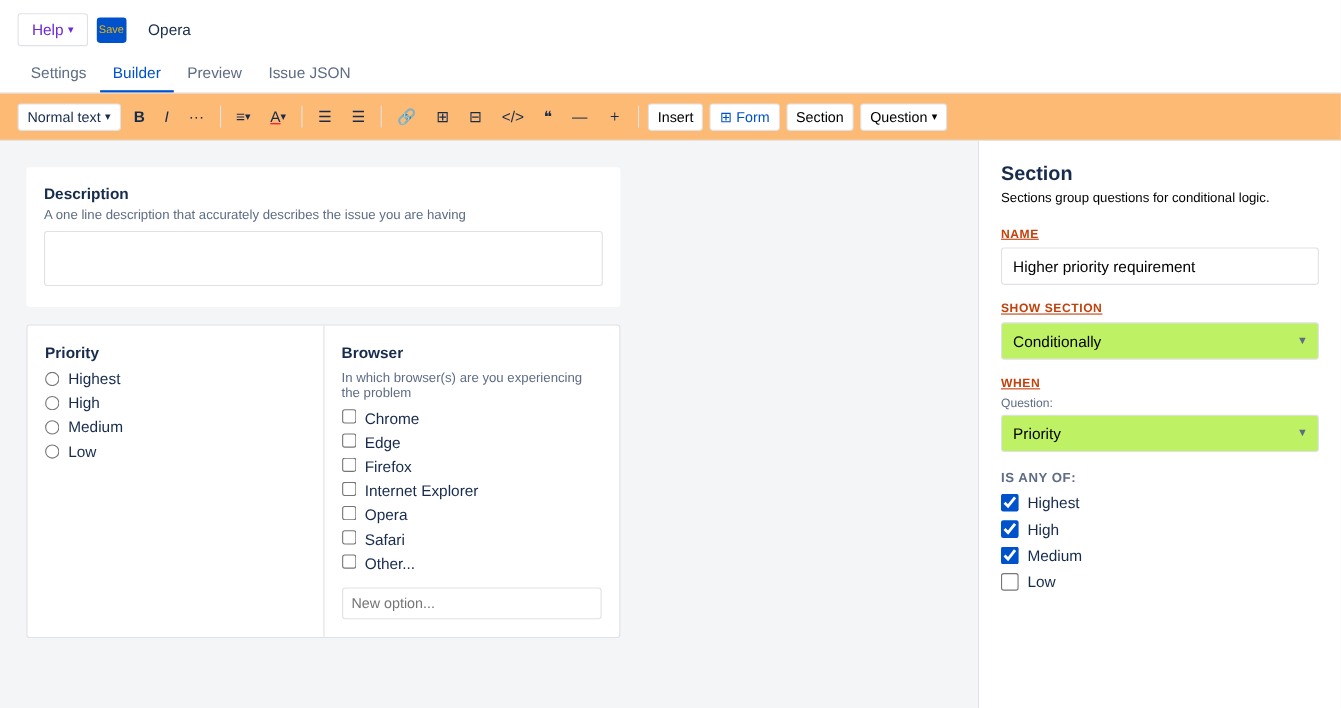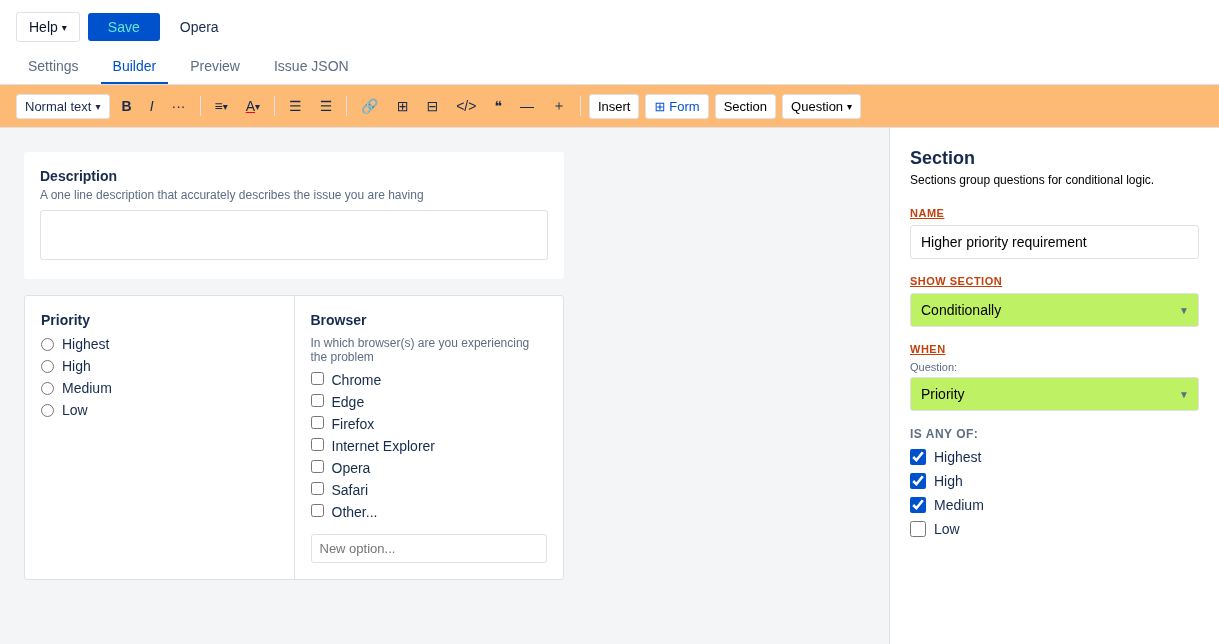--- a/index.html
+++ b/index.html
@@ -4,24 +4,24 @@
   <style>
     * { box-sizing: border-box; margin: 0; padding: 0; }
     body { font-family: -apple-system, BlinkMacSystemFont, 'Segoe UI', sans-serif; font-size: 14px; background: #f4f5f7; color: #172b4d; }
 
     
     .header { background: #fff; padding: 12px 16px 0; border-bottom: 1px solid #dfe1e6; }
     .header-top { display: flex; align-items: center; justify-content: space-between; padding-bottom: 8px; }
     .form-title { font-size: 20px; font-weight: 600; color: #172b4d; }
     .project-label { font-size: 11px; color: #5e6c84; margin-top: 2px; }
     .header-actions { display: flex; align-items: center; gap: 8px; }
-    .help-btn { display: flex; align-items: center; gap: 4px; padding: 6px 12px; border: 1px solid #dfe1e6; border-radius: 3px; background: #fff; cursor: pointer; font-size: 14px; color: #0f172a; }
-    .save-btn { padding: 6px 20px; background: #0052cc; color: #5eead4; border: none; border-radius: 3px; cursor: pointer; font-size: 14px; font-weight: 500; }
+    .help-btn { display: flex; align-items: center; gap: 4px; padding: 6px 12px; border: 1px solid #dfe1e6; border-radius: 3px; background: #fff; cursor: pointer; font-size: 14px; color: #6d28d9; }
+    .save-btn { padding: 6px 2px; background: #0052cc; color: #eab308; border: none; border-radius: 3px; cursor: pointer; font-size: 10px; font-weight: 500; }
     .close-btn { padding: 6px 12px; border: none; background: none; cursor: pointer; font-size: 14px; color: #172b4d; }
-    .nav-tabs { display: flex; gap: 10px; }
+    .nav-tabs { display: flex; gap: 0; }
     .nav-tab { padding: 8px 12px; font-size: 14px; color: #5e6c84; cursor: pointer; border-bottom: 2px solid transparent; text-decoration: none; }
     .nav-tab.active { color: #0052cc; border-bottom: 2px solid #0052cc; font-weight: 500; }
 
     
     .toolbar { background: #fdba74; padding: 8px 16px; border-bottom: 1px solid #dfe1e6; display: flex; align-items: center; gap: 6px; flex-wrap: wrap; }
     .toolbar-select { display: flex; align-items: center; gap: 4px; padding: 4px 8px; border: 1px solid #dfe1e6; border-radius: 3px; background: #fff; cursor: pointer; font-size: 13px; }
     .toolbar-btn { padding: 4px 6px; border: none; background: none; cursor: pointer; color: #172b4d; font-size: 14px; border-radius: 3px; display: flex; align-items: center; justify-content: center; }
     .toolbar-separator { width: 1px; height: 20px; background: #dfe1e6; margin: 0 2px; }
     .toolbar-insert { padding: 4px 8px; border: 1px solid #dfe1e6; border-radius: 3px; background: #fff; cursor: pointer; font-size: 13px; }
     .toolbar-form { display: flex; align-items: center; gap: 4px; padding: 4px 8px; border: 1px solid #dfe1e6; border-radius: 3px; background: #fff; cursor: pointer; font-size: 13px; color: #0052cc; }

